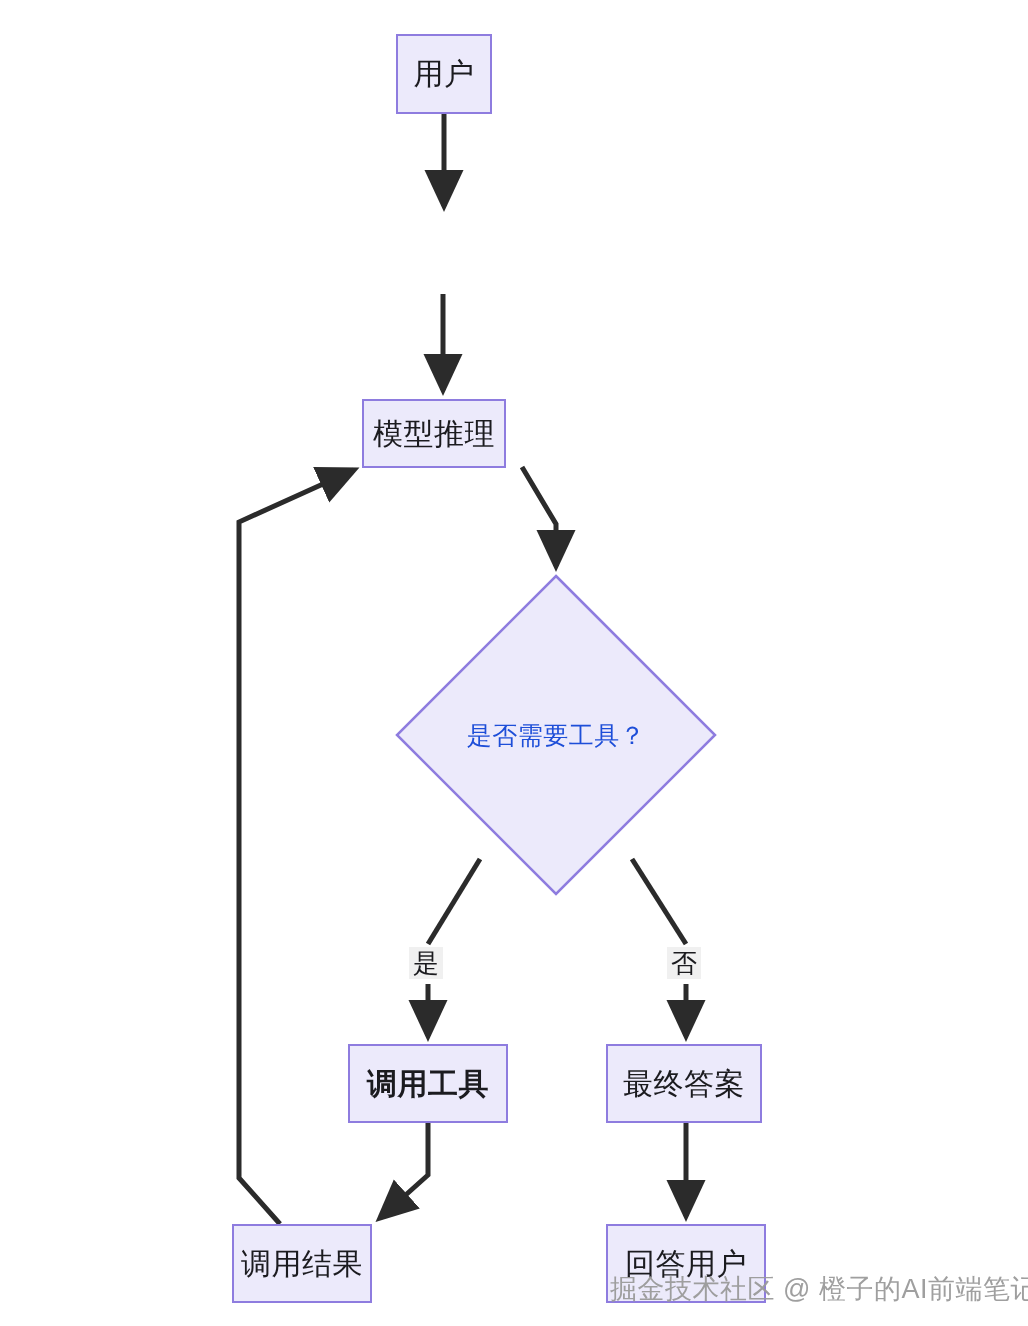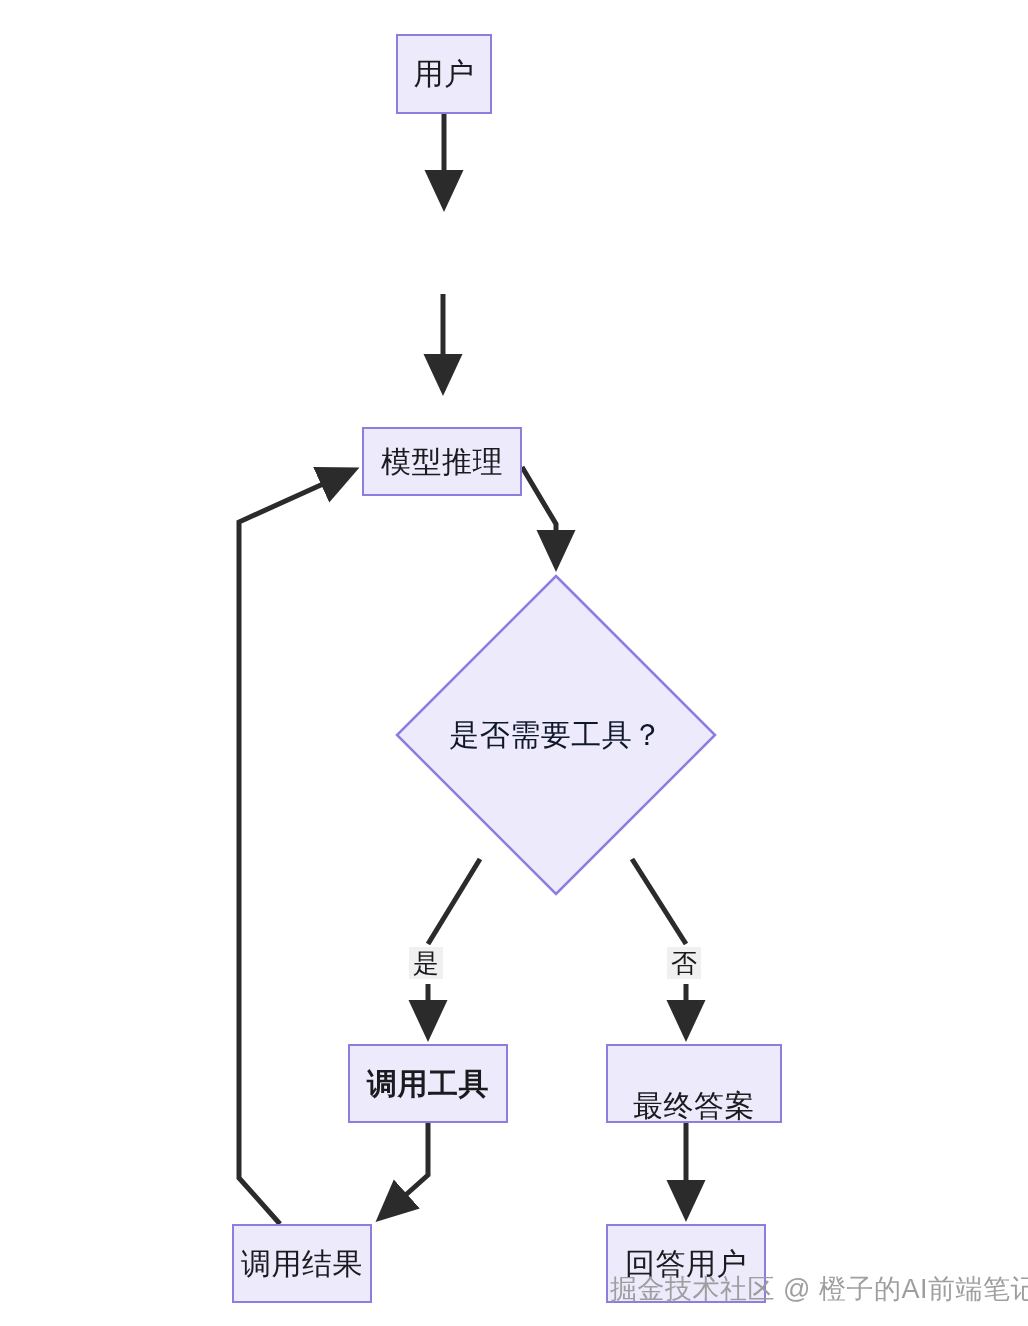--- a/index.html
+++ b/index.html
@@ -46,22 +46,22 @@
   .node-diamond-wrap {
     position: absolute;
     display: flex;
     align-items: center;
     justify-content: center;
     pointer-events: none;
   }
   .node-diamond-label {
     position: relative;
     z-index: 2;
-    color: #0f172a;
-    font-size: 30px;
+    color: #1d4ed8;
+    font-size: 25px;
     line-height: 1;
     white-space: nowrap;
     letter-spacing: 0.5px;
   }
   .edge-label {
     position: absolute;
     background: #F0F0F0;
     color: #1b1b1f;
     font-size: 26px;
     line-height: 1;
@@ -111,41 +111,41 @@
     <path d="M686,1123 L686,1216" stroke="#2b2b2b" stroke-width="5" fill="none" marker-end="url(#arrowhead)"></path>
 
     <polygon points="556,576 715,735 556,894 397,735" fill="#ECEAFB" stroke="#8E7CDF" stroke-width="2.5"></polygon>
   </svg>
 
   <div class="node-box" style="left:396px; top:34px; width:96px; height:80px;">
     <span>用户</span>
   </div>
 
 
-  <div class="node-box" style="left:362px; top:399px; width:160px; height:69px;margin-top:28px;">
+  <div class="node-box" style="left:362px; top:399px; width:144px; height:69px;">
     <span>模型推理</span>
   </div>
 
   <div class="node-diamond-wrap" style="left:397px; top:576px; width:318px; height:318px;">
     <span class="node-diamond-label">是否需要工具？</span>
   </div>
 
   <div class="edge-label" style="left:409px; top:947px;">
     <span>是</span>
   </div>
 
   <div class="edge-label" style="left:667px; top:947px;">
     <span>否</span>
   </div>
 
   <div class="node-box" style="left:348px; top:1044px; width:160px; height:79px;font-weight:bold;">
     <span>调用工具</span>
   </div>
 
-  <div class="node-box" style="left:606px; top:1044px; width:176px; height:79px;align-items:flex-end;">
+  <div class="node-box" style="left:606px; top:1044px; width:156px; height:79px;">
     <span>最终答案</span>
   </div>
 
   <div class="node-box" style="left:232px; top:1224px; width:140px; height:79px;">
     <span>调用结果</span>
   </div>
 
   <div class="node-box" style="left:606px; top:1224px; width:160px; height:79px;">
     <span>回答用户</span>
   </div>

